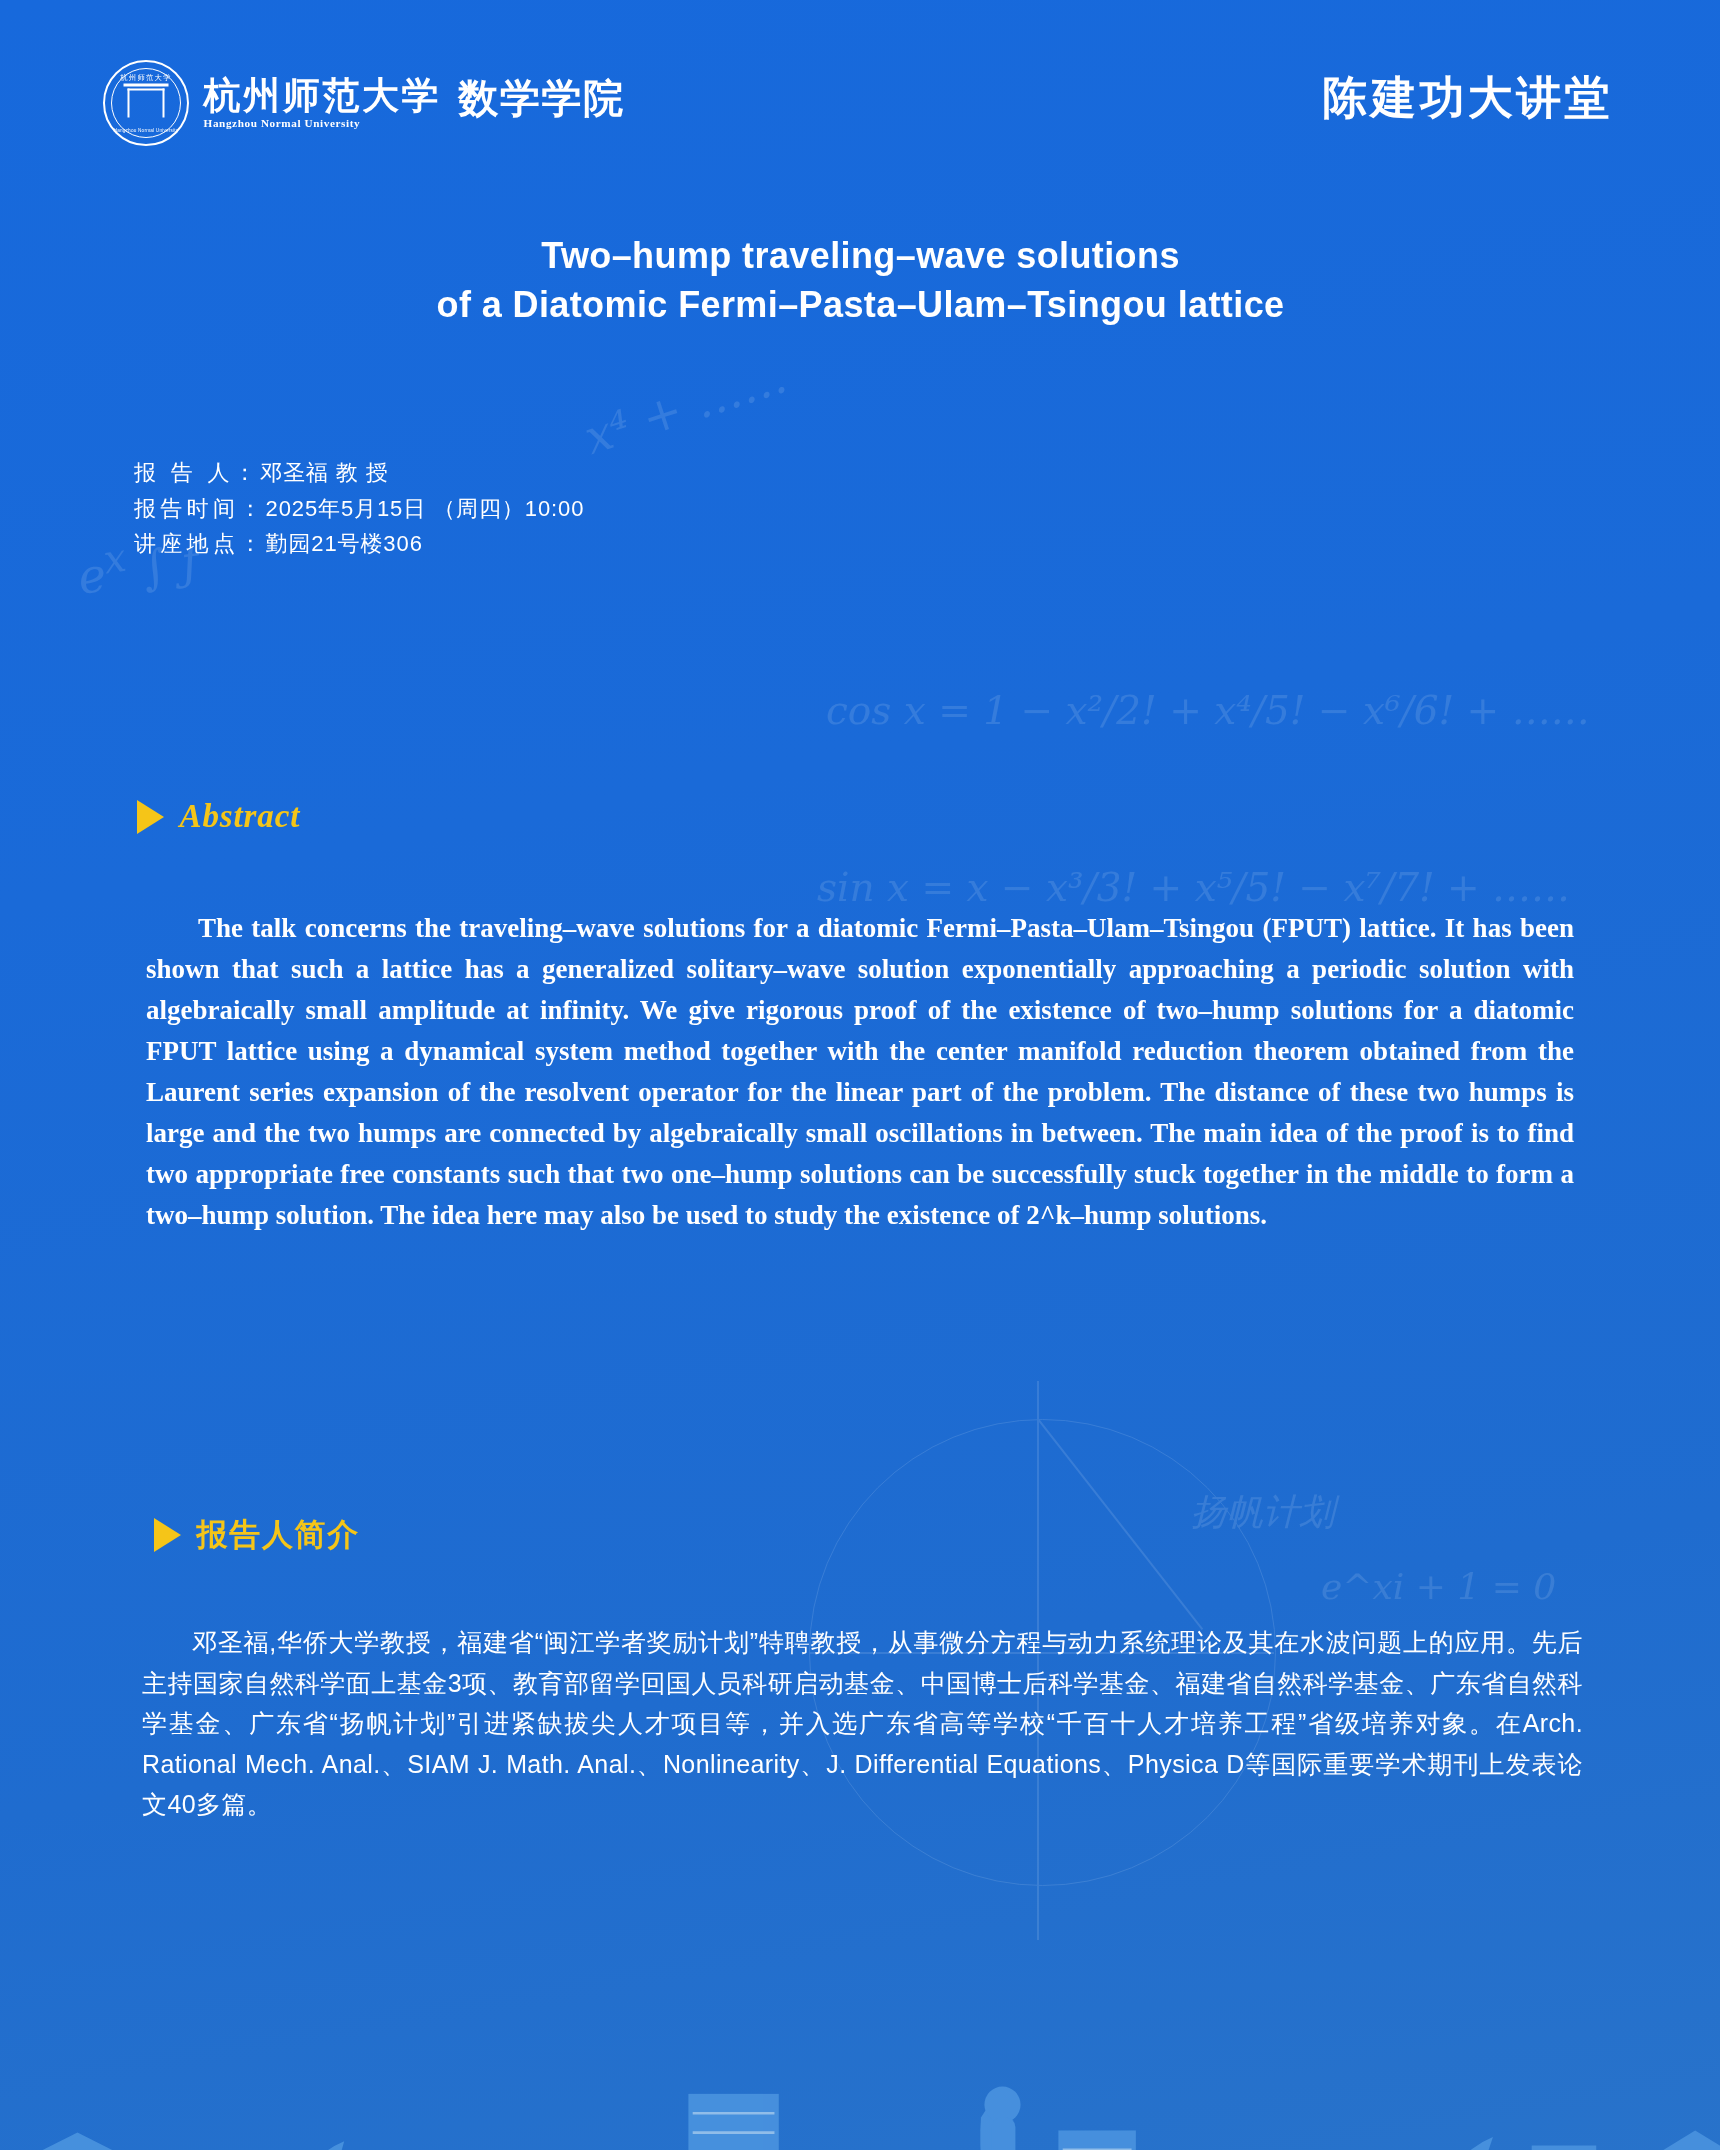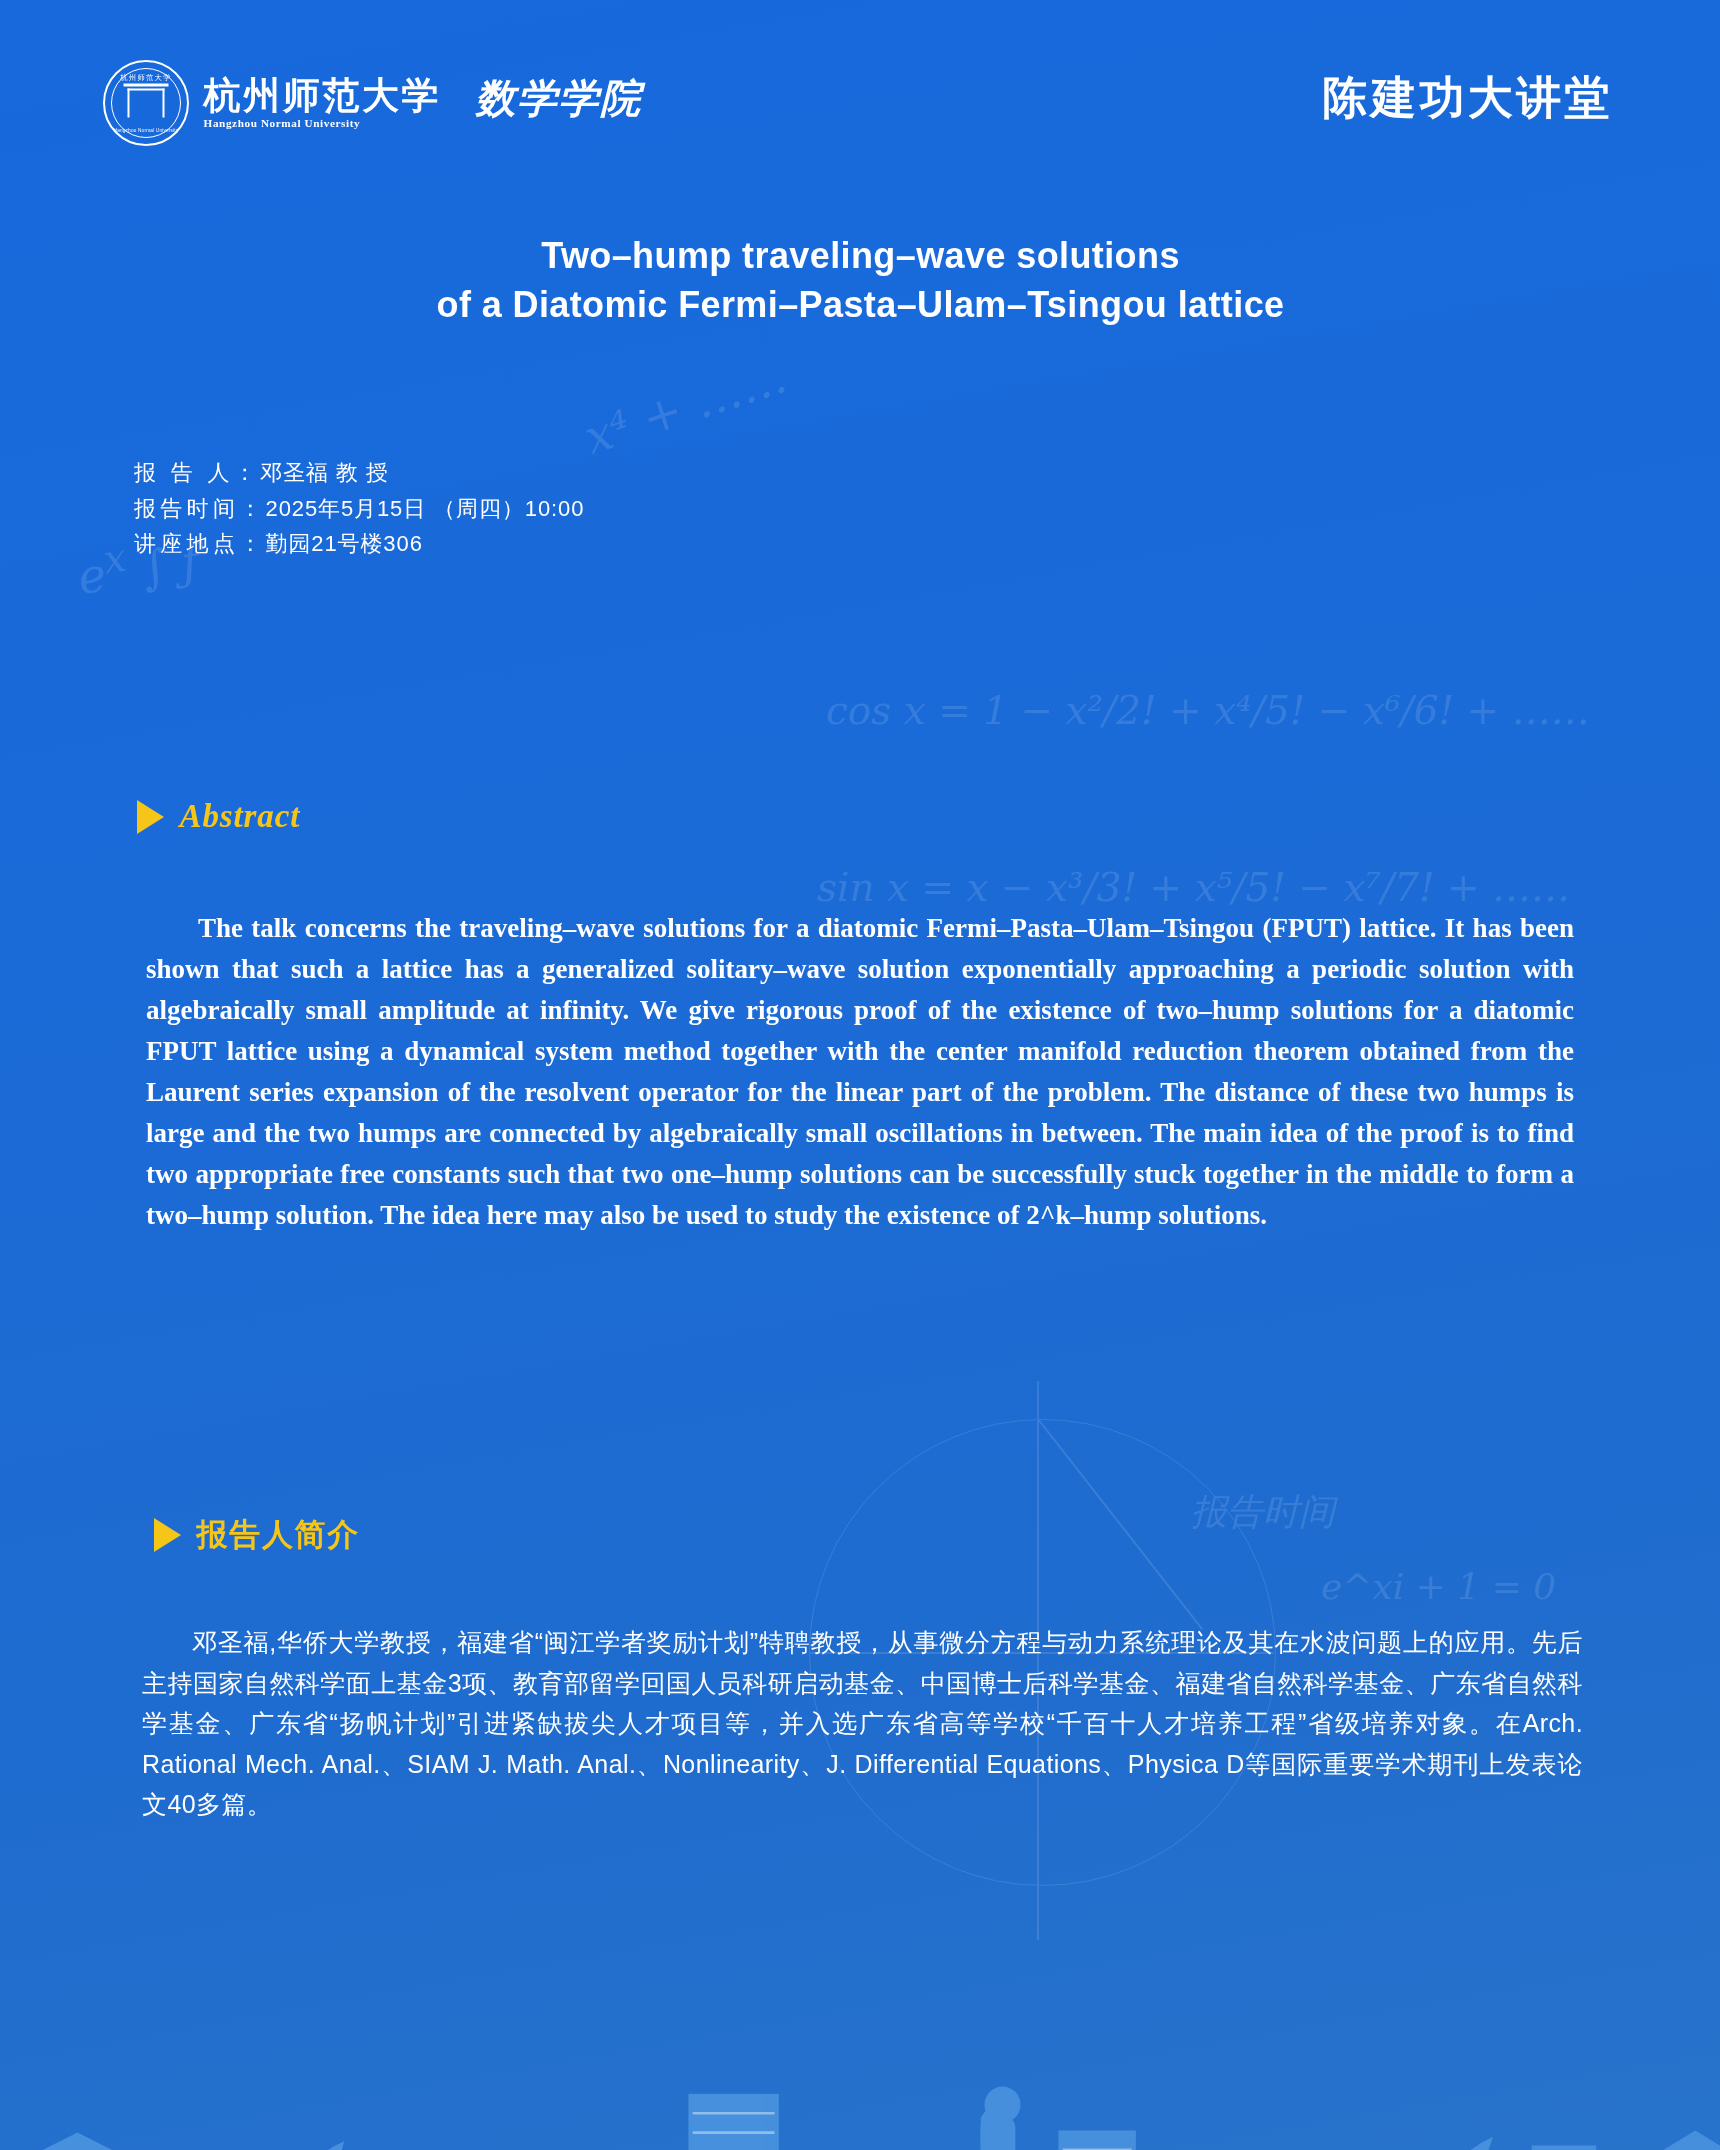--- a/index.html
+++ b/index.html
@@ -125,29 +125,28 @@
     line-height: 1.05;
   }
   .univ-en {
     font-family: "Liberation Serif", serif;
     font-weight: bold;
     font-size: 11.2px;
     letter-spacing: 0.6px;
     margin-top: 2.6px;
   }
   .school-cn {
-    margin-left: 34px;
+    margin-left: 17px;
     color: #ffffff;
     font-family: "DejaVu Serif", serif;
     font-weight: bold;
     font-size: 40px;
     letter-spacing: 1.7px;
     align-self: flex-start;
     margin-top: 11.2px;
-    font-style: italic;
   }
   .forum-name {
     position: absolute;
     right: 108px;
     top: 15.5px;
     color: #ffffff;
     font-family: "DejaVu Serif", serif;
     font-weight: bold;
     font-size: 45px;
     letter-spacing: 3.4px;
@@ -254,21 +253,21 @@
 </style>
 </head>
 <body>
 
 <div class="poster">
 
   <div class="math-bg">
     <span style="left:581px; top:379px; font-size:47px; transform:rotate(-18deg);">x⁴ + ……</span>
     <span style="left:826px; top:688px; font-size:39px;">cos x = 1 − x²/2! + x⁴/5! − x⁶/6! + ……</span>
     <span style="left:817px; top:865px; font-size:39px;">sin x = x − x³/3! + x⁵/5! − x⁷/7! + ……</span>
-    <span style="left:1191px; top:1488px; font-size:36px;">报告时间</span>
+    <span style="left:1191px; top:1488px; font-size:36px;">扬帆计划</span>
     <span style="left:1321px; top:1566px; font-size:36px;">e^xi + 1 = 0</span>
     <span style="left:77px; top:533px; font-size:47px; transform:rotate(-8deg);">e<sup>x</sup> ∫ ƒ</span>
     <div class="circle" style="left:809px; top:1419px; width:465px; height:465px;"></div>
     <div class="line" style="left:1037px; top:1381px; width:2.2px; height:559px;"></div>
     <div class="line" style="left:809px; top:1652px; width:465px; height:2.2px;"></div>
     <div class="line" style="left:1037px; top:1419px; width:2.2px; height:267px; transform:rotate(-38deg); transform-origin: top center;"></div>
   </div>
 
   <div class="header">
     <div class="logo-block">

